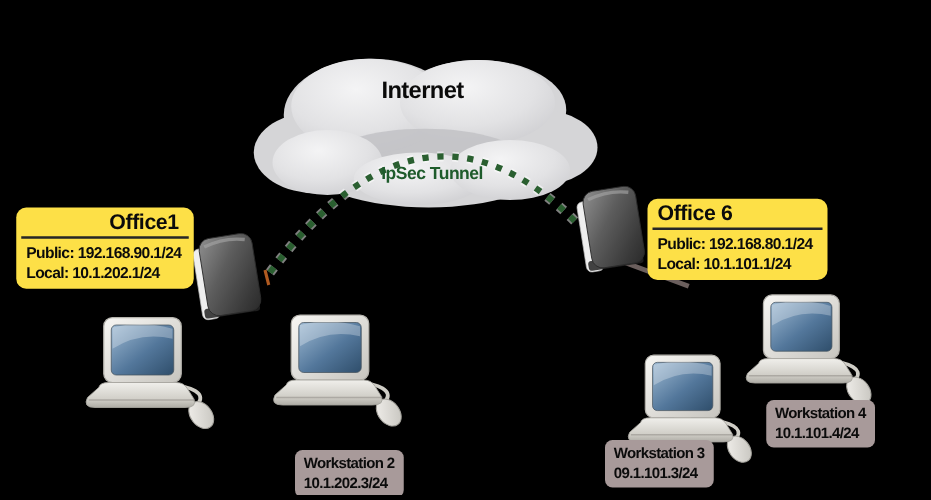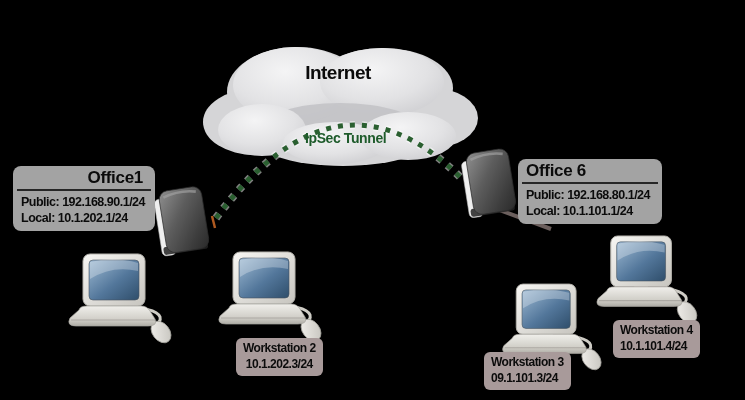--- a/index.html
+++ b/index.html
@@ -15,21 +15,21 @@
     left:268px;top:62px;width:140px;text-align:center;
     font-size:19px;font-weight:bold;color:#0a0a0a;letter-spacing:-0.5px;z-index:4;
   }
   .tunnel-label{
     left:305px;top:130px;font-size:14px;font-weight:bold;color:#1e5b2b;
     letter-spacing:-0.4px;z-index:4;white-space:nowrap;text-align:center;
   }
 
   
   .office-box{
-    background:#a3a3a3;border-radius:8px;z-index:6;color:#0b0b0b;
+    background:#fde047;border-radius:8px;z-index:6;color:#0b0b0b;
     padding:3px 4px 5px 4px;box-sizing:border-box;
   }
   .office-box .title{
     font-size:17px;font-weight:bold;line-height:1.05;
     border-bottom:2px solid #262626;padding-bottom:2px;margin-bottom:3px;
     letter-spacing:-0.3px;
   }
   .office-box.o1 .title{text-align:right;padding-right:8px;}
   .office-box.o2 .title{text-align:left;padding-left:4px;}
   .office-box .line{
@@ -39,21 +39,21 @@
   .office1-box{left:13px;top:166px;width:142px;}
   .office2-box{left:518px;top:159px;width:144px;}
 
   
   .ws-label{
     background:#a89a9a;border-radius:6px;z-index:6;color:#0b0b0b;
     padding:3px 7px 4px 7px;font-size:12px;font-weight:bold;line-height:1.3;
     letter-spacing:-0.5px;white-space:nowrap;
   }
   .ws1-label{left:30px;top:328px;}
-  .ws2-label{left:236px;top:338px;text-align:center;}
+  .ws2-label{left:236px;top:360px;}
   .ws3-label{left:484px;top:352px;}
   .ws4-label{left:613px;top:320px;}
 
   
   .node-svg{position:absolute;z-index:5;}
   .router1{left:148px;top:182px;width:64px;height:82px;}
   .router2{left:456px;top:144px;width:62px;height:82px;}
   .laptop1{left:62px;top:253px;width:112px;height:92px;}
   .laptop2{left:212px;top:251px;width:112px;height:92px;}
   .laptop3{left:496px;top:283px;width:108px;height:89px;}

